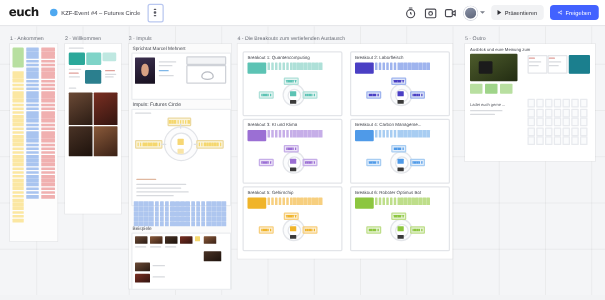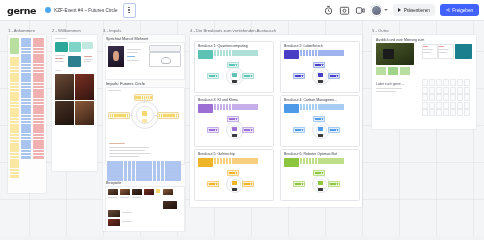--- a/index.html
+++ b/index.html
@@ -841,21 +841,21 @@
           <div class="c" style="height: 5px;"></div>
           <div class="c" style="height: 5px;"></div>
           <div class="c" style="height: 5px;"></div>
           <div class="c" style="height: 5px;"></div>
         </div>
     </div>
 
   </div>
 
   <div class="topbar">
-    <div class="logo">gerne</div>
+    <div class="logo">euch</div>
 
     <div class="board-chip">
       <span class="board-dot"></span>
       <span class="board-title">KZF-Event #4 – Futures Circle</span>
     </div>
 
     <div class="kebab">
       <i></i>
         <i></i>
         <i></i>

